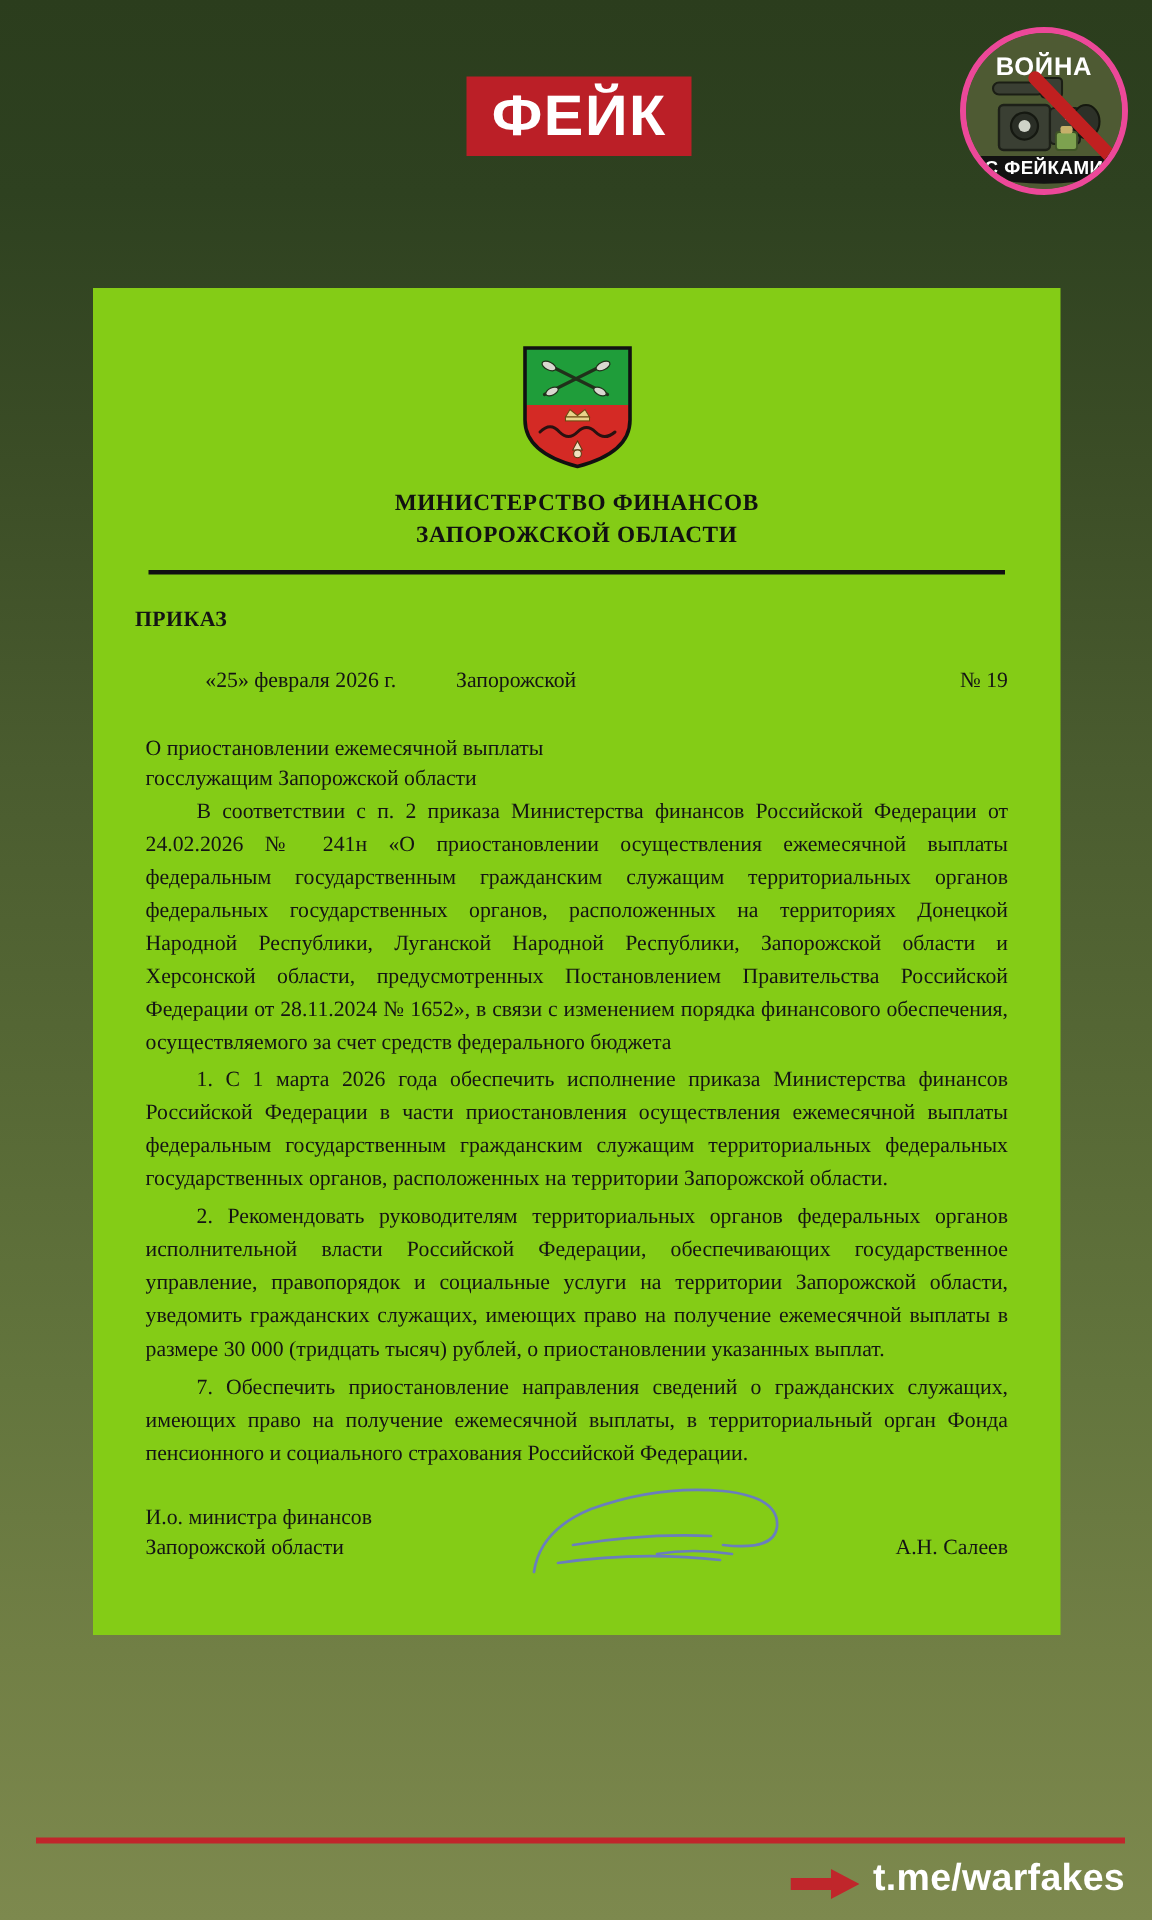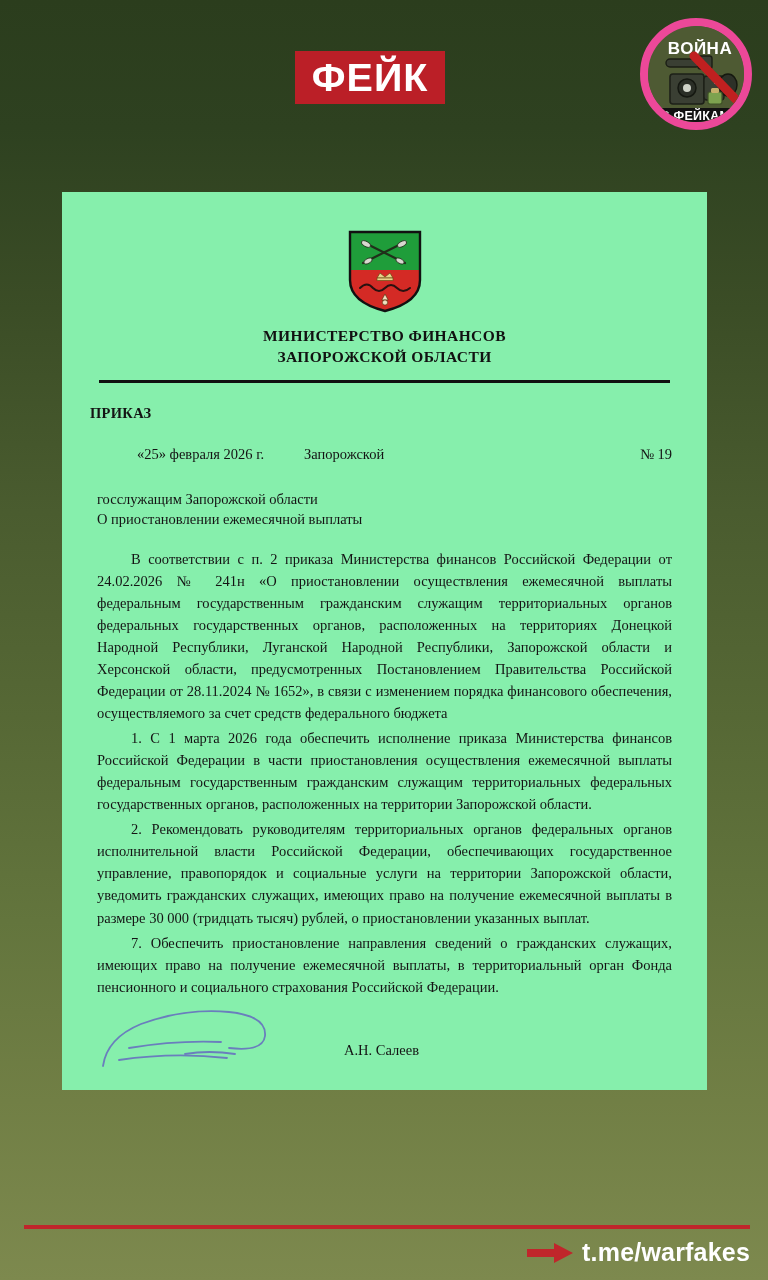--- a/index.html
+++ b/index.html
@@ -27,21 +27,21 @@
 
   
   .header {
     position: absolute;
     top: 0; left: 0;
     width: 768px;
     height: 150px;
   }
   .fake-badge {
     position: absolute;
-    left: 295px;
+    left: 311px;
     top: 51px;
     width: 150px;
     height: 53px;
     background: #bb1f27;
     display: flex;
     align-items: center;
     justify-content: center;
   }
   .fake-badge-text {
     font-family: "Liberation Sans", "DejaVu Sans", sans-serif;
@@ -55,33 +55,33 @@
 
   
   .channel-logo {
     position: absolute;
     left: 640px;
     top: 18px;
     width: 112px;
     height: 112px;
     border-radius: 50%;
     background: #4e5a33;
-    border: 8px solid #ec4899;
+    border: 4px solid #ec4899;
     overflow: hidden;
   }
   .channel-logo svg { display: block; }
 
   
   .doc-page {
     position: absolute;
     left: 62px;
     top: 192px;
     width: 645px;
     height: 898px;
-    background: #86efac;
+    background: #84cc16;
     padding: 22px 28px 0 28px;
     color: #141414;
   }
 
   .doc-emblem {
     margin: 14px auto 0 auto;
     width: 78px;
     height: 86px;
     display: block;
   }
@@ -120,21 +120,21 @@
   .doc-meta .meta-city { width: 34%; text-align: left; }
   .doc-meta .meta-num  { width: 30%; text-align: right; }
 
   .doc-subject {
     margin-top: 26px;
     padding: 0 7px;
     font-size: 14.5px;
     line-height: 1.42;
   }
 
-  .doc-body { margin-top: 18px; padding: 0 7px; }
+  .doc-body { padding: 0 7px; }
   .doc-body p {
     margin: 0 0 2px 0;
     font-size: 14.5px;
     line-height: 1.52;
     text-align: justify;
     text-indent: 34px;
     hyphens: none;
   }
   .doc-body p.order-word {
     text-indent: 34px;
@@ -174,21 +174,21 @@
     top: 9px;
     width: 726px;
     height: 4px;
     background: #c0262b;
   }
   .footer-link {
     position: absolute;
     right: 18px;
     top: 22px;
     display: flex;
-    align-items: center;
+    align-items: flex-end;
     gap: 9px;
   }
   .footer-arrow { display: block; }
   .footer-link-text {
     font-family: "Liberation Sans", "DejaVu Sans", sans-serif;
     font-weight: bold;
     font-size: 25px;
     color: #ffffff;
     letter-spacing: 0.2px;
   }
@@ -280,32 +280,36 @@
 
   <div class="doc-kind">ПРИКАЗ</div>
 
   <div class="doc-meta">
     <span class="meta-date">«25» февраля 2026 г.</span>
     <span class="meta-city">Запорожской</span>
     <span class="meta-num">№ 19</span>
   </div>
 
   <div class="doc-subject">
+    <div>О приостановлении ежемесячной выплаты</div>
     <div>госслужащим Запорожской области</div>
-    <div>О приостановлении ежемесячной выплаты</div>
   </div>
 
   <div class="doc-body">
     <p>В соответствии с п. 2 приказа Министерства финансов Российской Федерации от 24.02.2026 № 241н «О приостановлении осуществления ежемесячной выплаты федеральным государственным гражданским служащим территориальных органов федеральных государственных органов, расположенных на территориях Донецкой Народной Республики, Луганской Народной Республики, Запорожской области и Херсонской области, предусмотренных Постановлением Правительства Российской Федерации от 28.11.2024 № 1652», в связи с изменением порядка финансового обеспечения, осуществляемого за счет средств федерального бюджета</p>
     <p class="item">1. С 1 марта 2026 года обеспечить исполнение приказа Министерства финансов Российской Федерации в части приостановления осуществления ежемесячной выплаты федеральным государственным гражданским служащим территориальных федеральных государственных органов, расположенных на территории Запорожской области.</p>
     <p class="item">2. Рекомендовать руководителям территориальных органов федеральных органов исполнительной власти Российской Федерации, обеспечивающих государственное управление, правопорядок и социальные услуги на территории Запорожской области, уведомить гражданских служащих, имеющих право на получение ежемесячной выплаты в размере 30 000 (тридцать тысяч) рублей, о приостановлении указанных выплат.</p>
     <p class="item">7. Обеспечить приостановление направления сведений о гражданских служащих, имеющих право на получение ежемесячной выплаты, в территориальный орган Фонда пенсионного и социального страхования Российской Федерации.</p>
   </div>
 
   <div class="signature-block">
+    <div class="sig-role">
+      <div>И.о. министра финансов</div>
+      <div>Запорожской области</div>
+    </div>
     <div class="sig-scribble">
       <svg width="210" height="72" viewBox="0 0 210 72" aria-hidden="true">
         <g fill="none" stroke="#6a7ebd" stroke-width="1.8" stroke-linecap="round">
           <path d="M14 62 Q18 34 52 20 Q96 4 140 8 Q178 12 176 32 Q174 48 140 44"></path>
           <path d="M40 44 Q88 36 132 38"></path>
           <path d="M96 50 Q120 46 146 50"></path>
           <path d="M30 56 Q84 48 138 54"></path>
         </g>
       </svg>
     </div>

